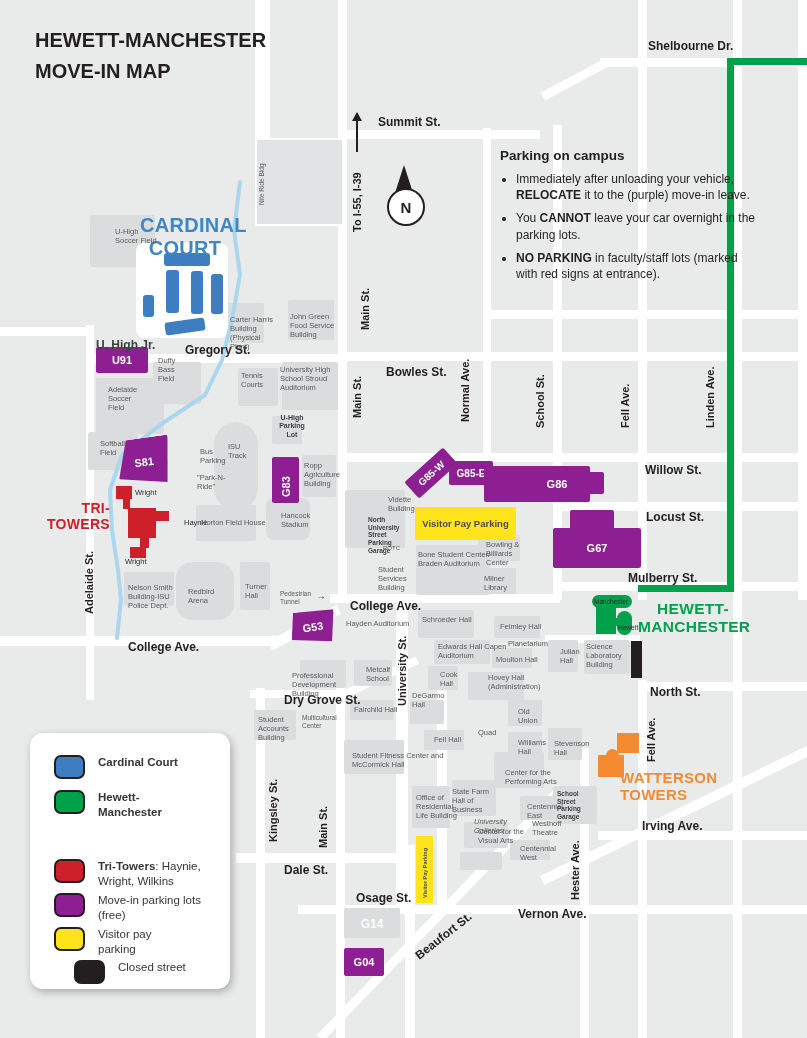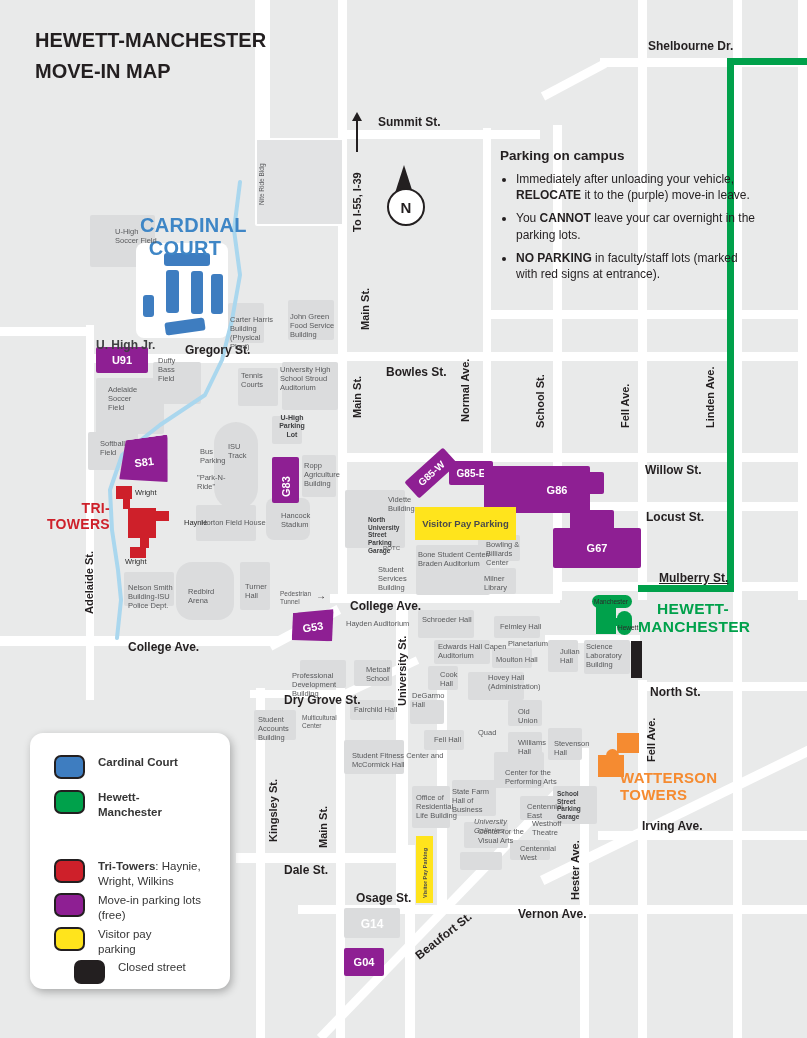--- a/index.html
+++ b/index.html
@@ -152,21 +152,21 @@
     </div>
   <div class="pl z3" style="left:272px;top:457px;width:27px;height:46px;">
       <span class="vert" style="position:absolute;left:8px;top:40px;">G83</span>
     </div>
   <div class="pl z3" style="left:405px;top:462px;width:52px;height:22px;transform:rotate(-42deg);">
       <span style="font-size:10px;">G85-W</span>
     </div>
   <div class="pl z3" style="left:449px;top:461px;width:44px;height:24px;">
       <span style="font-size:10px;">G85-E</span>
     </div>
-  <div class="pl z3" style="left:484px;top:466px;width:106px;height:47px;">
+  <div class="pl z3" style="left:484px;top:466px;width:106px;height:36px;">
       <span style="margin-left:40px;">G86</span>
     </div>
   <div class="pl z3" style="left:588px;top:472px;width:16px;height:22px;"></div>
   <div class="pl z3" style="left:570px;top:510px;width:44px;height:24px;"></div>
   <div class="pl z3" style="left:553px;top:528px;width:88px;height:40px;">
       <span>G67</span>
     </div>
   <div class="pl z3" style="left:290px;top:610px;width:46px;height:34px;transform:rotate(-9deg);clip-path:polygon(12% 0,100% 8%,86% 100%,0 78%);">
       <span>G53</span>
     </div>
@@ -215,21 +215,21 @@
   <div class="slbl vert z5" style="left:360px;top:330px;">Main St.</div>
   <div class="slbl lg z5" style="left:185px;top:344px;">Gregory St.</div>
   <div class="slbl lg z5" style="left:386px;top:366px;">Bowles St.</div>
   <div class="slbl vert z5" style="left:352px;top:418px;">Main St.</div>
   <div class="slbl vert z5" style="left:460px;top:422px;">Normal Ave.</div>
   <div class="slbl vert z5" style="left:535px;top:428px;">School St.</div>
   <div class="slbl vert z5" style="left:620px;top:428px;">Fell Ave.</div>
   <div class="slbl vert z5" style="left:705px;top:428px;">Linden Ave.</div>
   <div class="slbl lg z5" style="left:645px;top:464px;">Willow St.</div>
   <div class="slbl lg z5" style="left:646px;top:511px;">Locust St.</div>
-  <div class="slbl lg z5" style="left:659px;top:572px;text-decoration:underline;">Mulberry St.</div>
+  <div class="slbl lg z5" style="left:628px;top:572px;">Mulberry St.</div>
   <div class="slbl lg z5" style="left:350px;top:600px;">College Ave.</div>
   <div class="slbl lg z5" style="left:128px;top:641px;">College Ave.</div>
   <div class="slbl vert z5" style="left:84px;top:614px;">Adelaide St.</div>
   <div class="slbl vert z5" style="left:397px;top:706px;">University St.</div>
   <div class="slbl lg z5" style="left:650px;top:686px;">North St.</div>
   <div class="slbl lg z5" style="left:284px;top:694px;">Dry Grove St.</div>
   <div class="slbl vert z5" style="left:268px;top:842px;">Kingsley St.</div>
   <div class="slbl vert z5" style="left:318px;top:848px;">Main St.</div>
   <div class="slbl vert z5" style="left:646px;top:762px;">Fell Ave.</div>
   <div class="slbl lg z5" style="left:642px;top:820px;">Irving Ave.</div>

